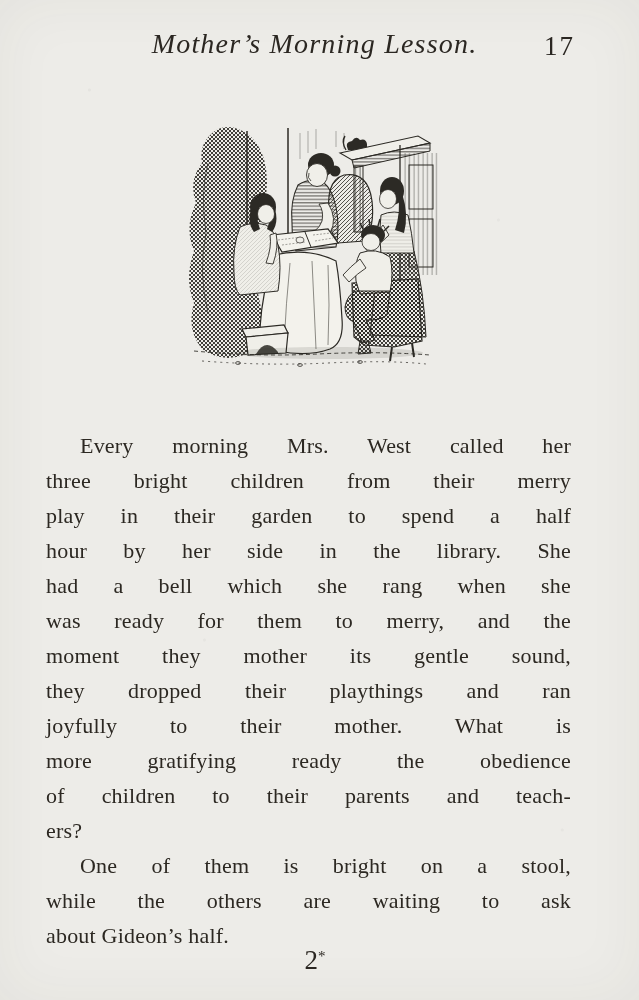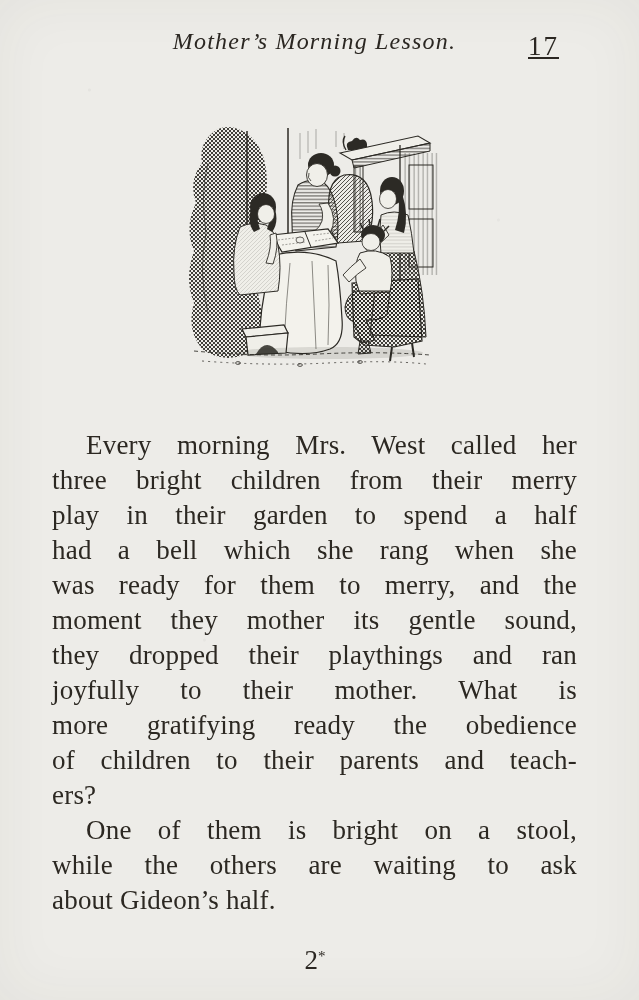--- a/index.html
+++ b/index.html
@@ -18,34 +18,34 @@
       radial-gradient(circle at 88% 83%, rgba(0,0,0,.03) 0 1px, transparent 2px);
     box-shadow: inset 0 0 60px rgba(60,55,45,.05);
     color:#2e2a24;
   }
   .running-header{
     position:absolute;left:52px;top:28px;width:525px;height:38px;
   }
   .header-title{
     text-align:center;
     font-style:italic;
-    font-size:24px;
+    font-size:28px;
     letter-spacing:1.2px;
     color:#2b2722;
   }
   .page-number{
-    position:absolute;right:18px;top:3px;
-    font-size:27px;letter-spacing:2px;color:#2b2722;text-decoration:underline;
+    position:absolute;right:2px;top:3px;
+    font-size:27px;letter-spacing:2px;color:#2b2722;
   }
   .illustration{
     position:absolute;left:178px;top:122px;width:276px;height:250px;
   }
   .bodytext{
-    position:absolute;left:52px;top:428px;width:525px;
-    font-size:27px;line-height:35px;
+    position:absolute;left:46px;top:428px;width:525px;
+    font-size:22px;line-height:35px;
     letter-spacing:.2px;
     color:#2c2822;
   }
   .line{
     text-align:justify;
     text-align-last:justify;
     white-space:nowrap;
     height:35px;
   }
   .line.left{text-align:center;text-align-last:left;}
@@ -156,20 +156,21 @@
       <ellipse cx="122" cy="242" rx="2.4" ry="1.4" class="ln" stroke-width=".8"></ellipse>
       <ellipse cx="182" cy="239" rx="2.4" ry="1.4" class="ln" stroke-width=".8"></ellipse>
     </svg>
   </div>
 
   <div class="bodytext">
     <div>
       <div class="line indent">Every morning Mrs. West called her</div>
       <div class="line">three bright children from their merry</div>
       <div class="line">play in their garden to spend a half</div>
+      <div class="line">hour by her side in the library.  She</div>
       <div class="line">had a bell which she rang when she</div>
       <div class="line">was ready for them to merry, and the</div>
       <div class="line">moment they mother its gentle sound,</div>
       <div class="line">they dropped their playthings and ran</div>
       <div class="line">joyfully to their mother.  What is</div>
       <div class="line">more gratifying ready the obedience</div>
       <div class="line">of children to their parents and teach-</div>
       <div class="line left">ers?</div>
     </div>
     <div>

